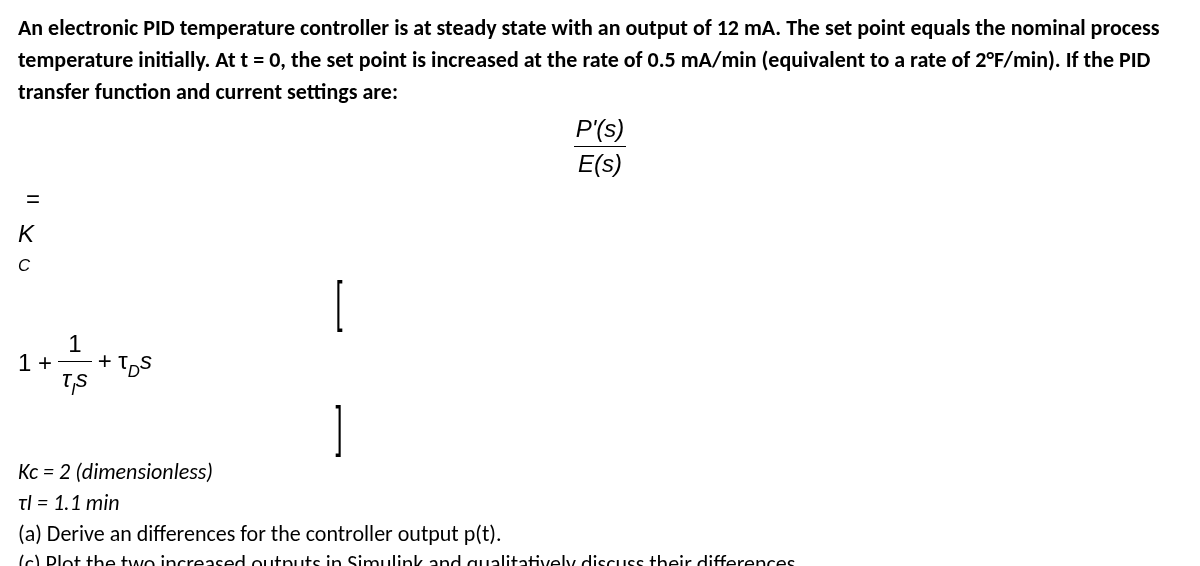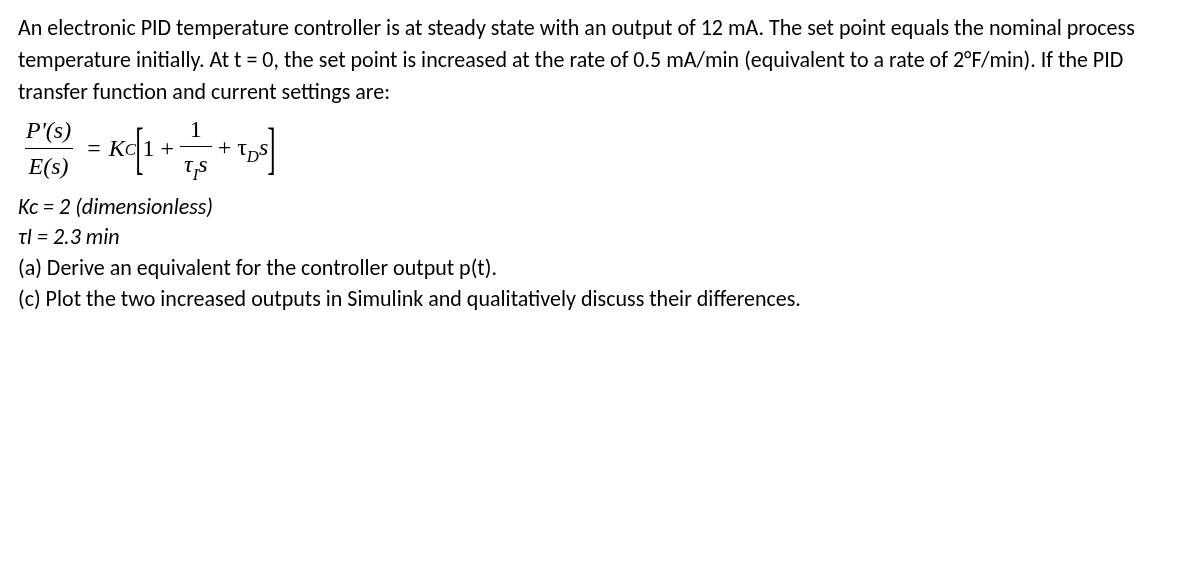--- a/index.html
+++ b/index.html
@@ -8,27 +8,28 @@
       color: #000;
       background: #fff;
       margin: 0;
       padding: 12px 18px;
       width: 1200px;
       box-sizing: border-box;
       line-height: 1.45;
     }
     .para {
       margin-bottom: 2px;
+      font-weight: bold;
     }
     .eq-row {
       display: flex;
-      align-items: center;
-      font-family: Liberation Serif, serif;
+      font-family: Liberation Sans, sans-serif;
       font-size: 24px;
       margin: 4px 0 6px 0;
+      flex-direction: column;
     }
     .frac {
       display: inline-flex;
       flex-direction: column;
       align-items: center;
       vertical-align: middle;
       margin: 0 4px;
     }
     .frac .num {
       padding: 0 4px;
@@ -87,19 +88,19 @@
     </span>
     <span>
       <span>+ τ</span><span class="sub italic">D</span><span class="italic">s</span>
     </span>
   </span>
   <span class="bracket">]</span>
 </div>
 
 <div class="params">
   <div>Kc = 2 (dimensionless)</div>
-  <div>τI = 2.3 min</div>
+  <div>τI = 1.1 min</div>
 </div>
 
 <div class="parts">
-  <div>(a) Derive an equivalent for the controller output p(t).</div>
+  <div>(a) Derive an differences for the controller output p(t).</div>
   <div>(c) Plot the two increased outputs in Simulink and qualitatively discuss their differences.</div>
 </div>
 
 </body></html>

